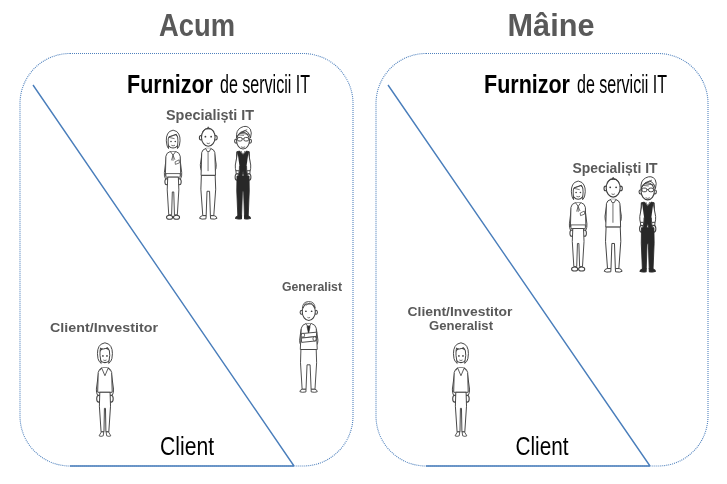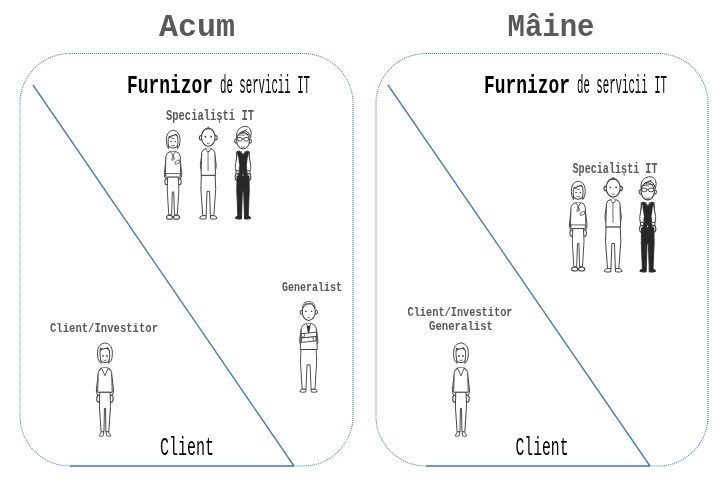--- a/index.html
+++ b/index.html
@@ -1,17 +1,17 @@
 <!DOCTYPE html>
 <html><head>
 <meta charset="utf-8">
 <style>
   html,body{margin:0;padding:0;background:#ffffff;}
   #stage{position:relative;width:727px;height:484px;overflow:hidden;
-    font-family:Liberation Mono, monospace;}
+    font-family:Liberation Sans, sans-serif;}
   svg{display:block;}
 </style>
 </head>
 <body>
 <div id="stage">
 <svg width="727" height="484" viewBox="0 0 727 484" xmlns="http://www.w3.org/2000/svg">
   <defs>
 
     <g id="specwoman" stroke="#404040" fill="#fff">
       <path stroke-width="0.9" d="M5.5 27 L3.5 43 Q3.2 46.5 4.5 49 L7 50 L7.5 43"></path>

